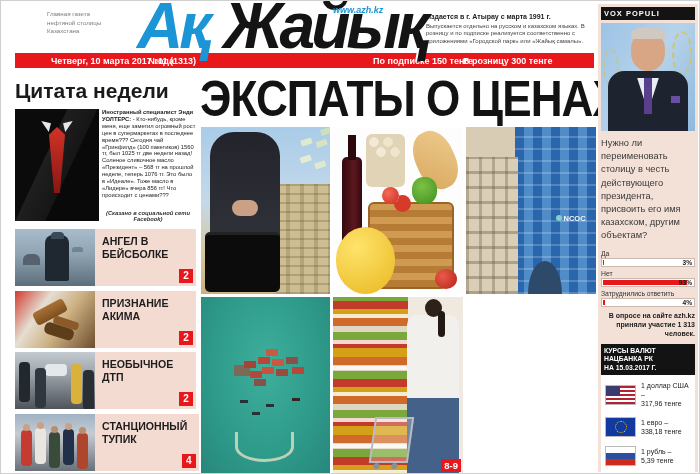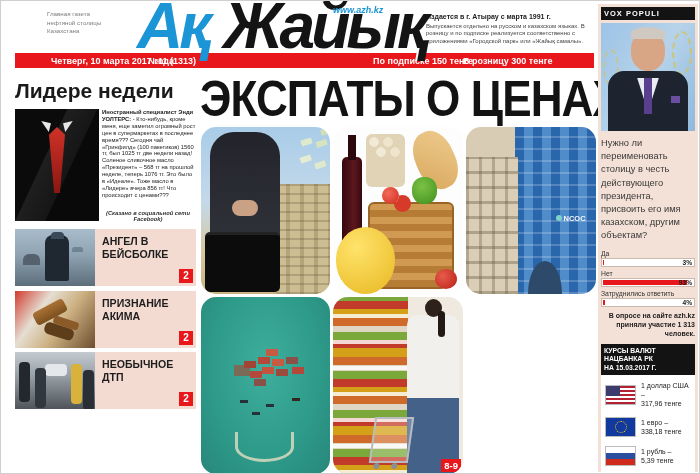--- a/index.html
+++ b/index.html
@@ -83,21 +83,21 @@
     border-radius:50%; background:#caa184;
     box-shadow:14px -2px 0 #c9a183, 28px 2px 0 #b58f72, 42px -1px 0 #caa184, 56px 3px 0 #b58f72; }
 
   
   .headline { position:absolute; left:199px; top:74px; width:436px;
     font-size:49px; line-height:47px; font-weight:800; color:#131313;
     letter-spacing:-1px; white-space:nowrap;
     transform:scale(.9,1.02); transform-origin:left top; }
   .collage { position:absolute; left:200px; top:126px; width:392px; height:347px;
     display:grid; grid-template-columns:129px 130px 130px; grid-template-rows:167px 177px; gap:3px; }
-  .photo { position:relative; overflow:hidden;border-radius:15px; }
+  .photo { position:relative; overflow:hidden; }
 
   .p-biz { background:linear-gradient(180deg,#a9cce8 0%,#c4d9ea 45%,#d7c89f 75%,#c7b27f 100%); }
   .p-biz .towers { position:absolute; right:0; bottom:0; width:42%; height:66%;
     background:
       repeating-linear-gradient(0deg, rgba(70,60,40,.22) 0 2px, transparent 2px 9px),
       repeating-linear-gradient(90deg,#cdbd92 0 10px,#b5a478 10px 14px); }
   .p-biz .suit { position:absolute; left:7%; top:3%; width:54%; height:88%;
     background:linear-gradient(180deg,#23242b,#34363f); border-radius:24px 24px 4px 4px; }
   .p-biz .hands { position:absolute; left:24%; top:44%; width:26px; height:16px;
     background:#caa184; border-radius:8px; }
@@ -242,21 +242,21 @@
   <div class="website">www.azh.kz</div>
   <div class="pub-founded">Издается в г. Атырау с марта 1991 г.</div>
   <div class="pub-info">Выпускается отдельно на русском и казахском языках. В розницу и по подписке реализуется соответственно с приложениями «Городской парк» или «Жайық самалы».</div>
   <div class="date-bar">
     <span class="db-date">Четверг, 10 марта 2017 года</span>
     <span class="db-issue">№11 (1313)</span>
     <span class="db-sub">По подписке 150 тенге</span>
     <span class="db-retail">В розницу 300 тенге</span>
   </div>
 
-  <div class="quote-heading">Лидере недели</div>
+  <div class="quote-heading">Цитата недели</div>
   <div class="quote-photo">
     <span class="collar-l"></span>
     <span class="collar-r"></span>
     <span class="tie"></span>
   </div>
   <div class="quote-body">
     <span class="quote-author">Иностранный специалист Энди УОЛТЕРС:</span>
     <span>- Кто-нибудь, кроме меня, еще заметил огромный рост цен в супермаркетах в последнее время??? Сегодня чай «Гринфилд» (100 пакетиков) 1560 тг, был 1025 тг две недели назад! Соленое сливочное масло «Президент» – 568 тг на прошлой неделе, теперь 1076 тг. Это было в «Идеале». Тоже масло в «Лидере» вчера 856 тг! Что происходит с ценами???</span>
   </div>
   <div class="quote-source">(Сказано в социальной сети Facebook)</div>
@@ -273,20 +273,27 @@
     <div class="t-box">
       <div class="t-title">ПРИЗНАНИЕ АКИМА</div>
       <div class="t-badge">2</div>
     </div>
   </div>
   <div class="teaser" style="top:351px">
     <div class="t-photo ph-dtp"></div>
     <div class="t-box">
       <div class="t-title">НЕОБЫЧНОЕ ДТП</div>
       <div class="t-badge">2</div>
+    </div>
+  </div>
+  <div class="teaser" style="top:413px">
+    <div class="t-photo ph-station"></div>
+    <div class="t-box">
+      <div class="t-title">СТАНЦИОННЫЙ ТУПИК</div>
+      <div class="t-badge">4</div>
     </div>
   </div>
 
   <div class="headline">ЭКСПАТЫ О ЦЕНАХ</div>
   <div class="collage">
     <div class="photo p-biz">
       <div class="towers"></div>
       <div class="suit"></div>
       <div class="hands"></div>
       <div class="money"></div>

